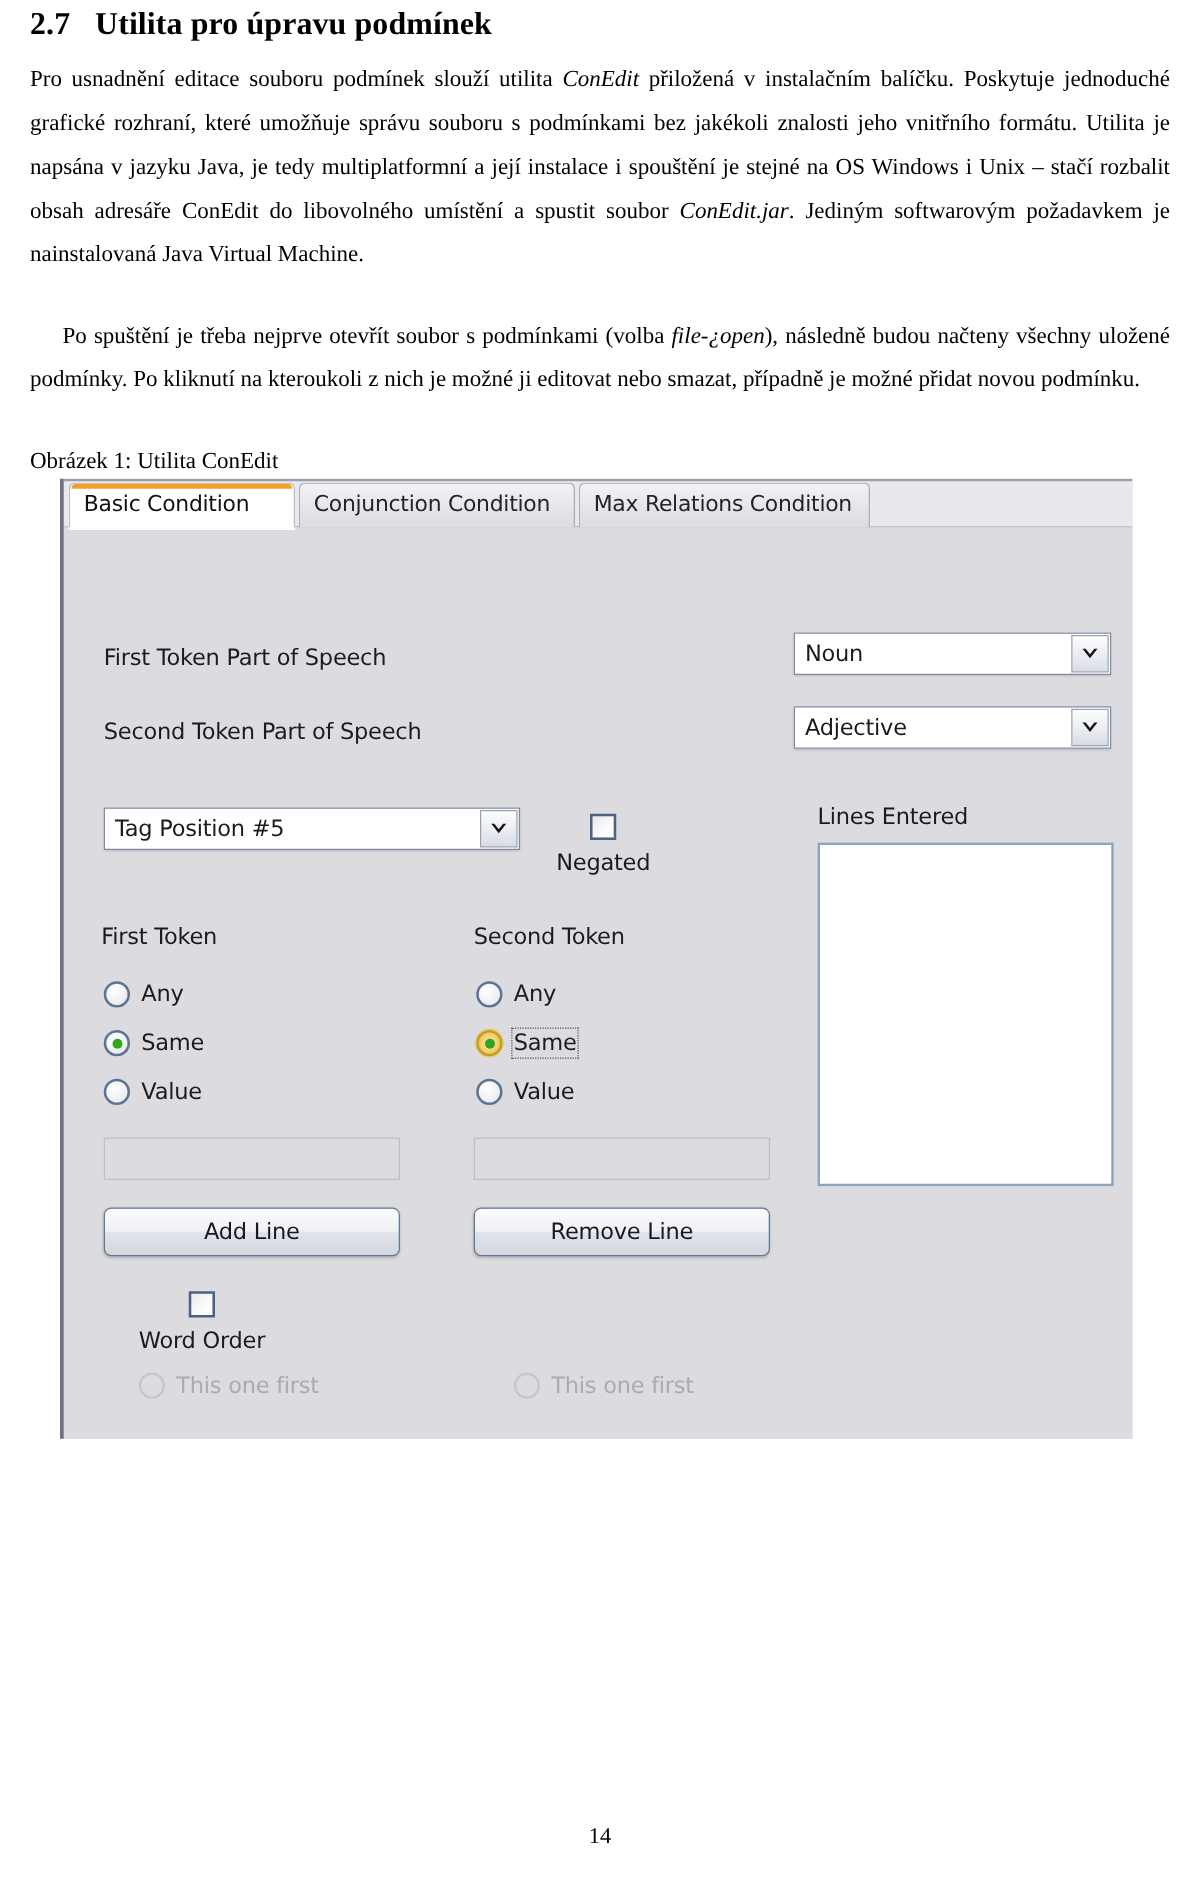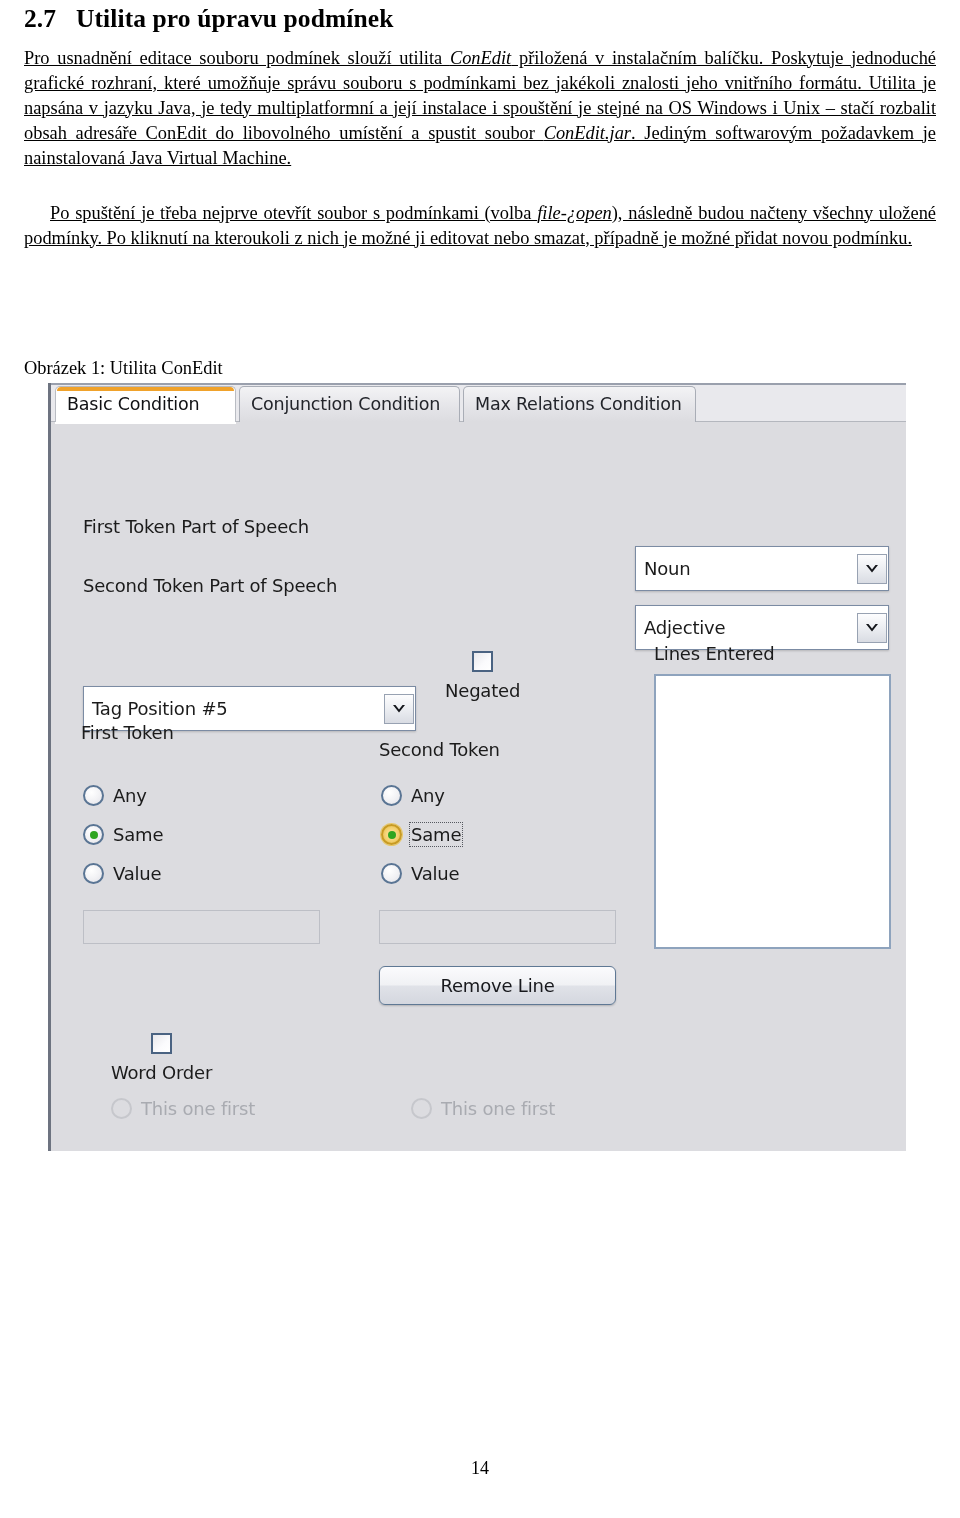--- a/index.html
+++ b/index.html
@@ -32,26 +32,25 @@
     letter-spacing: 0.1px;
     line-height: 1.2;
   }
   .heading .num {
     display: inline-block;
     min-width: 52px;
   }
 
   p.body-par {
     font-size: 18.4px;
-    line-height: 25px;
+    line-height: 35px;
     text-align: justify;
     margin: 11px 0 0 0;
     text-justify: inter-word;
     hyphens: none;
-    text-decoration: underline;
   }
   p.body-par.indent {
     text-indent: 26px;
   }
   .it { font-style: italic; }
 
   .caption {
     font-size: 18.4px;
     margin: 0;
     position: absolute;
@@ -143,28 +142,27 @@
     position: absolute;
     font-size: 18px;
     letter-spacing: -0.2px;
     color: #1b1b1b;
     white-space: nowrap;
   }
 
   
   .combo {
     position: absolute;
-    height: 45px;
+    height: 34px;
     background: #ffffff;
     border: 1px solid #7b8ba3;
     box-sizing: border-box;
     display: flex;
     align-items: center;
     box-shadow: 0 1px 2px rgba(0,0,0,0.18);
-    margin-top: 40px;
   }
   .combo .val {
     flex: 1 1 auto;
     padding-left: 8px;
     font-size: 18px;
     letter-spacing: -0.2px;
     white-space: nowrap;
     overflow: hidden;
   }
   .combo .arrow {
@@ -341,21 +339,21 @@
     </div>
 
     <div class="cbx-wrap" style="left:394px;top:229px;">
       <span class="cbx"></span>
       <span class="lbl" style="position:static;">Negated</span>
     </div>
 
     <span class="lbl" style="left:603px;top:221px;">Lines Entered</span>
     <div class="listbox" style="left:603px;top:252px;width:237px;height:275px;"></div>
 
-    <span class="lbl" style="left:30px;top:300px;">First Token</span>
+    <span class="lbl" style="left:30px;top:317px;">First Token</span>
 
     <div class="radio-wrap" style="left:32px;top:363px;">
       <span class="radio"></span>
       <span class="rlabel">Any</span>
     </div>
     <div class="radio-wrap" style="left:32px;top:402px;">
       <span class="radio checked"></span>
       <span class="rlabel">Same</span>
     </div>
     <div class="radio-wrap" style="left:32px;top:441px;">
@@ -374,20 +372,23 @@
       <span class="rlabel focused">Same</span>
     </div>
     <div class="radio-wrap" style="left:330px;top:441px;">
       <span class="radio"></span>
       <span class="rlabel">Value</span>
     </div>
 
     <div class="tfield" style="left:32px;top:488px;width:237px;"></div>
     <div class="tfield" style="left:328px;top:488px;width:237px;"></div>
 
+    <div class="btn" style="left:32px;top:544px;width:237px;">
+      <span>Add Line</span>
+    </div>
     <div class="btn" style="left:328px;top:544px;width:237px;">
       <span>Remove Line</span>
     </div>
 
     <div class="cbx-wrap" style="left:60px;top:611px;">
       <span class="cbx"></span>
       <span class="lbl" style="position:static;">Word Order</span>
     </div>
 
     <div class="radio-wrap disabled" style="left:60px;top:676px;">

